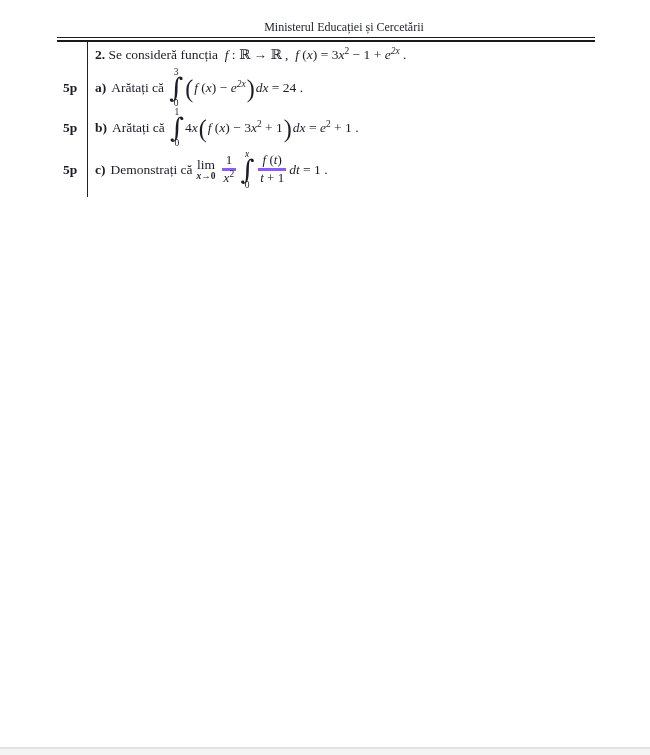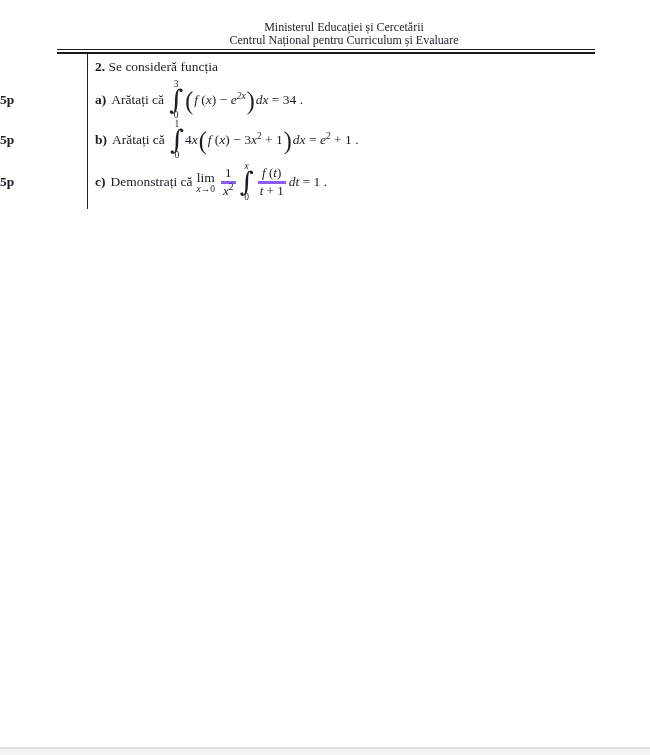--- a/index.html
+++ b/index.html
@@ -10,21 +10,21 @@
   }
   .header { margin:21px 0 0 38px; text-align:center; font-size:12px; line-height:12.5px; }
   .double-rule {
     margin:3px 0 0 57px; width:538px; height:2px;
     border-top:1px solid #1a1a1a; border-bottom:2px solid #1a1a1a;
   }
   .row { display:flex; align-items:center; }
   .pts {
     flex:0 0 88px; width:88px; box-sizing:border-box; align-self:stretch;
     border-right:1.3px solid #222; display:flex; align-items:center;
-    font-weight:bold; font-size:13.5px;
+    padding-left:63px; font-weight:bold; font-size:13.5px;
   }
   .content { padding-left:7px; display:flex; align-items:center; font-size:13.5px; white-space:pre; }
   .r-stmt { height:26px; }
   .r-a, .r-b { height:40px; }
   .r-c { height:44px; }
   .r-tail { height:5px; }
   .bd { font-weight:bold; }
   .lead { margin:0 4px 0 5px; }
   .m { white-space:pre; }
   .it { font-style:italic; }
@@ -32,58 +32,57 @@
   .mrow { display:inline-flex; align-items:center; }
   .intcol { display:inline-flex; flex-direction:column; align-items:center; line-height:1; margin:0 1px; }
   .ilim { font-size:9.5px; line-height:9px; white-space:pre; }
   .isign { font-size:27px; line-height:22px; font-family:"DejaVu Serif",serif; }
   .bigp { font-size:24px; line-height:1; margin:0 1px; transform:scaleY(1.08); }
   .frac { display:inline-flex; flex-direction:column; align-items:center; line-height:1.15; margin:0 3px; }
   .fnum, .fden { font-size:13px; padding:0 2px; white-space:pre; }
   .fden { border-top:3px solid #8b5cf6; }
   .limcol { display:inline-flex; flex-direction:column; align-items:center; line-height:1; margin-right:3px; }
   .limtop { font-size:13.5px; line-height:13px;text-align:right; }
-  .limbot { font-size:9.5px; line-height:10px; white-space:pre; }
+  .limbot { font-size:9.5px; line-height:10px; white-space:pre;font-weight:bold; }
   .footer-strip {
     position:absolute; left:0; bottom:0; width:100%; height:8px; box-sizing:border-box;
     background:#f4f4f4; border-top:2px solid #e2e2e2;
   }
 </style>
 </head>
 <body>
 
 <div class="page">
 
   <div class="header">
     <div>Ministerul Educației și Cercetării</div>
-    <div>Centrul Național pentru Curriculum și Evaluare</div>
   </div>
 
   <div class="double-rule"></div>
 
   <div>
 
     <div class="row r-stmt">
       <div class="pts"></div>
       <div class="content">
-        <span class="bd">2.</span><span> </span><span>Se consideră funcția</span><span>  </span>
+        <span class="bd">2.</span><span> </span><span>Se consideră funcția</span><span>  </span><span class="m"><span class="it">f</span><span> : </span><span>ℝ → ℝ</span><span> ,  </span><span class="it">f</span><span> (</span><span class="it">x</span><span>) = 3</span><span class="it">x</span><sup>2</sup><span> − 1 + </span><span class="it">e</span><sup class="it">2x</sup><span> .</span></span>
       </div>
     </div>
 
     <div class="row r-a">
       <div class="pts">5p</div>
       <div class="content">
         <span class="bd">a)</span><span class="lead">Arătați că</span>
         <span class="mrow">
           <span class="intcol">
             <span class="ilim"><span>3</span></span>
             <span class="isign">∫</span>
             <span class="ilim"><span>0</span></span>
           </span>
-          <span class="bigp">(</span><span class="m"><span class="it">f</span><span> (</span><span class="it">x</span><span>) − </span><span class="it">e</span><sup class="it">2x</sup></span><span class="bigp">)</span><span class="m"><span class="it">dx</span><span> = 34 .</span></span>
+          <span class="bigp">(</span><span class="m"><span class="it">f</span><span> (</span><span class="it">x</span><span>) − </span><span class="it">e</span><sup class="it">2x</sup></span><span class="bigp">)</span><span class="m"><span class="it">dx</span><span> = 24 .</span></span>
         </span>
       </div>
     </div>
 
     <div class="row r-b">
       <div class="pts">5p</div>
       <div class="content">
         <span class="bd">b)</span><span class="lead">Arătați că</span>
         <span class="mrow">
           <span class="intcol">

